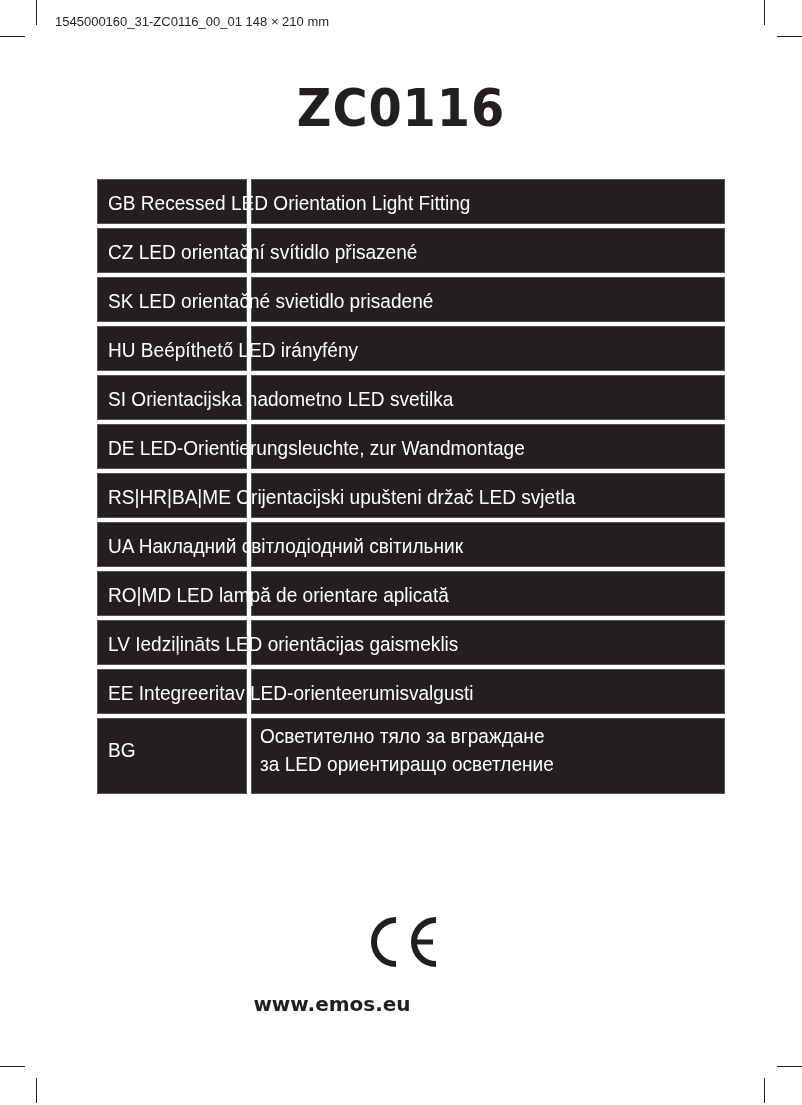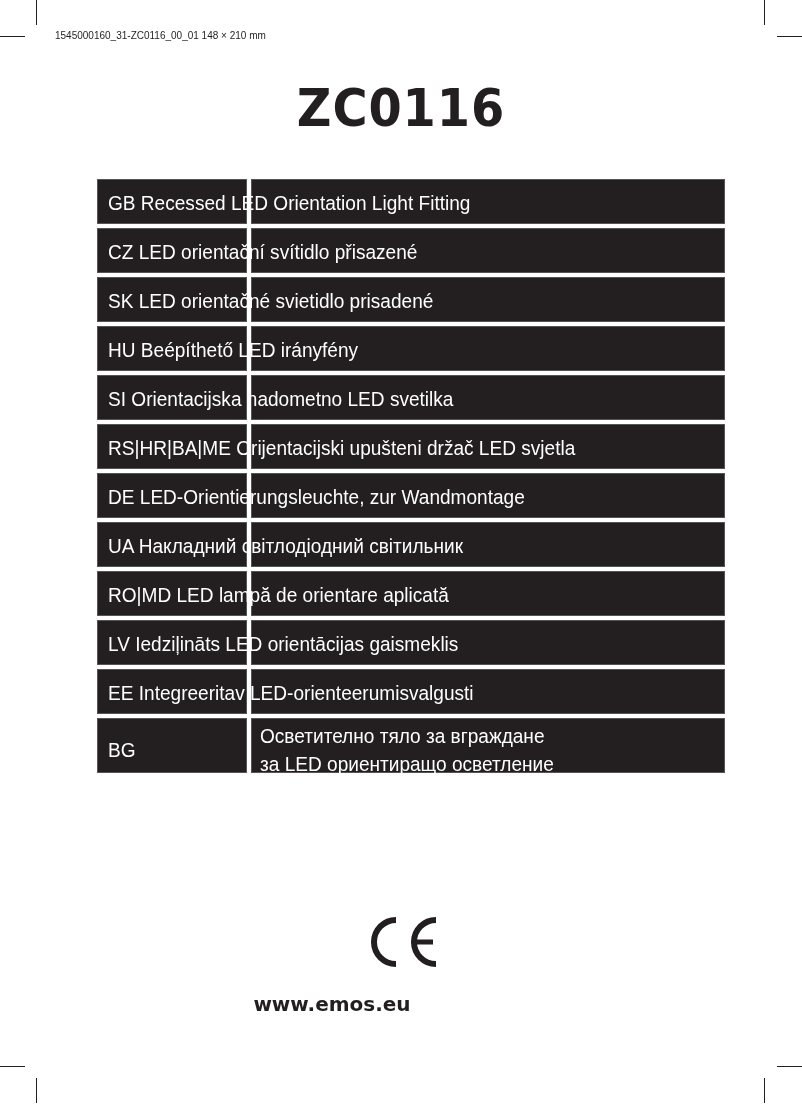--- a/index.html
+++ b/index.html
@@ -4,31 +4,31 @@
 <style>
   html, body { margin: 0; padding: 0; }
   body {
     width: 802px; height: 1105px; background: #ffffff; position: relative; overflow: hidden;
     font-family: "DejaVu Sans", sans-serif; color: #231f20;
   }
   .crop { position: absolute; background: #231f20; }
   .crop.h { height: 1px; width: 25px; }
   .crop.v { width: 1px; height: 25px; }
   .slug {
-    position: absolute; left: 55px; top: 14px; font-size: 10px; color: #231f20;
-    font-family: "Liberation Sans", sans-serif; letter-spacing: 0; margin-top: 16px;
+    position: absolute; left: 55px; top: 14px; font-size: 13px; color: #231f20;
+    font-family: "Liberation Sans", sans-serif; letter-spacing: 0;
   }
   .title {
     position: absolute; left: 0; width: 802px; top: 78px; text-align: center;
     font-family: "DejaVu Sans", sans-serif; font-weight: bold; font-size: 52px;
     letter-spacing: 1px; color: #231f20; transform: scaleX(0.92);
   }
   .table { position: absolute; left: 85px; top: 179px; width: 628px; padding-left: 12px; }
   .row { position: relative; height: 45px; margin-bottom: 4px; display: flex; }
-  .row.tall { height: 55px; }
+  .row.tall { height: 76px; }
   .cell-a, .cell-b {
     background: #231f20; height: 100%; box-shadow: inset 0 0 0 1px #555;
   }
   .cell-a { width: 150px; }
   .cell-b { flex: 1; margin-left: 4px; }
   .row-text {
     position: absolute; left: 11px; top: 0; height: 45px; line-height: 47px;
     color: #ffffff; font-family: "Liberation Sans", sans-serif; font-size: 20.5px;
     white-space: nowrap; transform-origin: left center; transform: scaleX(0.93);
   }
@@ -88,26 +88,26 @@
       <span class="row-text">HU Beépíthető LED irányfény</span>
     </div>
   <div class="row">
       <div class="cell-a"></div>
       <div class="cell-b"></div>
       <span class="row-text">SI Orientacijska nadometno LED svetilka</span>
     </div>
   <div class="row">
       <div class="cell-a"></div>
       <div class="cell-b"></div>
-      <span class="row-text">RS|HR|BA|ME Orijentacijski upušteni držač LED svjetla</span>
+      <span class="row-text">DE LED-Orientierungsleuchte, zur Wandmontage</span>
     </div>
   <div class="row">
       <div class="cell-a"></div>
       <div class="cell-b"></div>
-      <span class="row-text">DE LED-Orientierungsleuchte, zur Wandmontage</span>
+      <span class="row-text">RS|HR|BA|ME Orijentacijski upušteni držač LED svjetla</span>
     </div>
   <div class="row">
       <div class="cell-a"></div>
       <div class="cell-b"></div>
       <span class="row-text">UA Накладний світлодіодний світильник</span>
     </div>
   <div class="row">
       <div class="cell-a"></div>
       <div class="cell-b"></div>
       <span class="row-text">RO|MD LED lampă de orientare aplicată</span>

